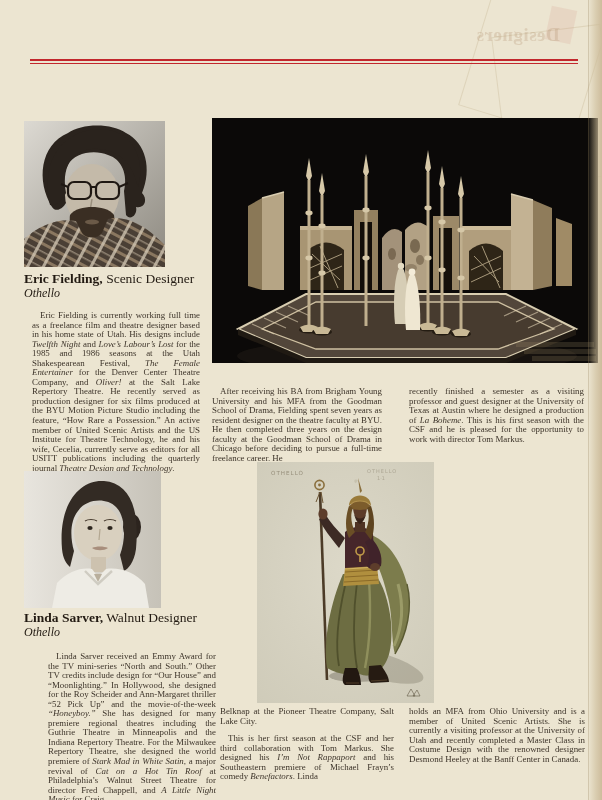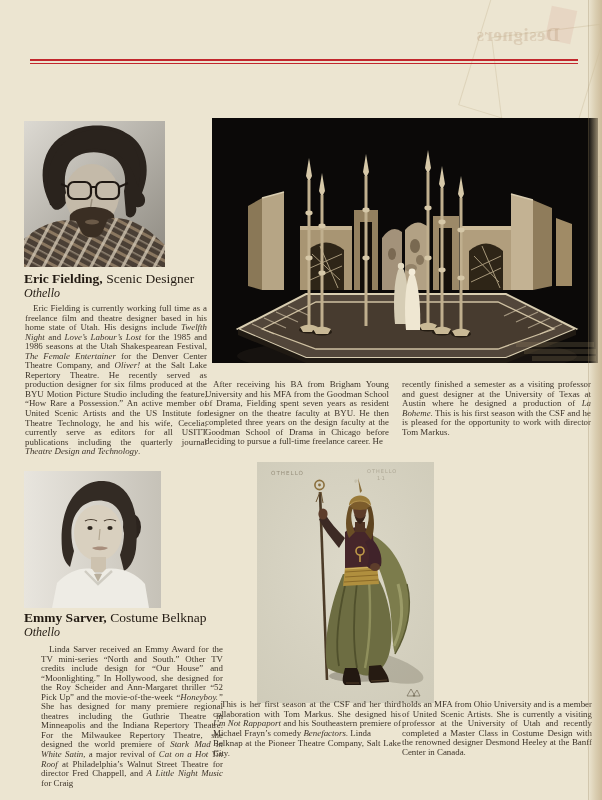--- a/index.html
+++ b/index.html
@@ -26,21 +26,21 @@
   .art{position:absolute;}
   .art svg{display:block;}
   
   .heading{position:absolute;left:24px;color:#221a12;}
   .hline{font-size:13.5px;line-height:15px;}
   .hname{font-weight:bold;}
   .hrole{font-weight:normal;}
   .hshow{font-style:italic;font-size:12px;line-height:13px;margin-top:1px;}
   
   .col{position:absolute;text-align:justify;font-size:8.9px;line-height:9.55px;color:#3d342a;}
-  .para{text-indent:8px;margin:1px;font-family:Liberation Serif, serif;}
+  .para{text-indent:8px;margin:8px;font-family:Liberation Serif, serif;}
   .para.noind{text-indent:0;}
   .pagenum{position:absolute;top:812px;left:244px;width:104px;
       font-size:11.5px;letter-spacing:1px;color:#2e261e;text-decoration:underline;}
 </style>
 </head>
 <body>
 
 <div class="page">
 
   <div class="ghost g1"></div>
@@ -228,22 +228,22 @@
         <rect x="67" y="86" width="15" height="15" fill="#cdc2af"></rect>
       </g>
       <path d="M28,137 L33,112 C44,100 58,96 68,98 L74,106 L82,98 C96,96 112,102 121,113 L125,137 Z" fill="#eeece5"></path>
       <path d="M61,100 L74,113 L88,100" stroke="#cfccc2" stroke-width="2.4" fill="none"></path>
       <path d="M70,103 L74,111 L78,103 Z" fill="#b9af9d"></path>
     </svg>
   </div>
 
   <div class="heading" style="top:610px;">
     <div class="hline">
-      <span class="hname">Emmy Sarver,</span>
-      <span class="hrole">Costume Belknap</span>
+      <span class="hname">Linda Sarver,</span>
+      <span class="hrole">Walnut Designer</span>
     </div>
     <div class="hshow">Othello</div>
   </div>
 
   <div class="col" style="left:40px;top:644px;width:184px;">
     <p class="para"><span>Linda Sarver received an Emmy Award for the TV mini-series “North and South.” Other TV credits include design for “Our House” and “Moonlighting.” In Hollywood, she designed for the Roy Scheider and Ann-Margaret thriller “52 Pick Up” and the movie-of-the-week </span><i>“Honeyboy.”</i><span> She has designed for many premiere regional theatres including the Guthrie Theatre in Minneapolis and the Indiana Repertory Theatre. For the Milwaukee Repertory Theatre, she designed the world premiere of </span><i>Stark Mad in White Satin</i><span>, a major revival of </span><i>Cat on a Hot Tin Roof</i><span> at Philadelphia’s Walnut Street Theatre for director Fred Chappell, and </span><i>A Little Night Music</i><span> for Craig</span></p>
   </div>
 
   <div class="art" style="left:257px;top:462px;">
     <svg width="177" height="241" viewBox="0 0 177 241">
@@ -302,22 +302,22 @@
 
         <path d="M88,206 C86,214 84,220 88,223 L104,223 C104,217 102,210 100,206 Z" fill="#221811"></path>
         <path d="M112,204 C112,212 110,218 114,221 L132,220 C132,214 127,208 124,203 Z" fill="#261b12"></path>
         <path d="M89,221 L102,221 M114,219 L130,218" stroke="#4e3b28" stroke-width="1"></path>
       </g>
       <path d="M150,234 L154,227 L158,234 Z M156,234 L160,228 L163,234 Z" fill="none" stroke="rgba(90,80,60,0.55)" stroke-width="1"></path>
     </svg>
   </div>
 
   <div class="col" style="left:212px;top:699px;width:190px;">
+    <p class="para noind"><span>Belknap at the Pioneer Theatre Company, Salt Lake City.</span></p>
     <p class="para"><span>This is her first season at the CSF and her third collaboration with Tom Markus. She designed his </span><i>I’m Not Rappaport</i><span> and his Southeastern premiere of Michael Frayn’s comedy </span><i>Benefactors</i><span>. Linda</span></p>
-    <p class="para noind"><span>Belknap at the Pioneer Theatre Company, Salt Lake City.</span></p>
   </div>
   <div class="col" style="left:401px;top:699px;width:192px;">
     <p class="para noind"><span>holds an MFA from Ohio University and is a member of United Scenic Artists. She is currently a visiting professor at the University of Utah and recently completed a Master Class in Costume Design with the renowned designer Desmond Heeley at the Banff Center in Canada.</span></p>
   </div>
 
   <div class="pagenum">17</div>
 
   <div class="edge-line"></div>
   <div class="edge"></div>
 

